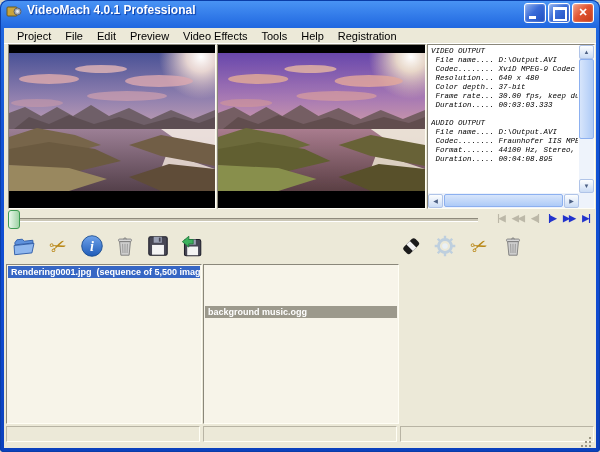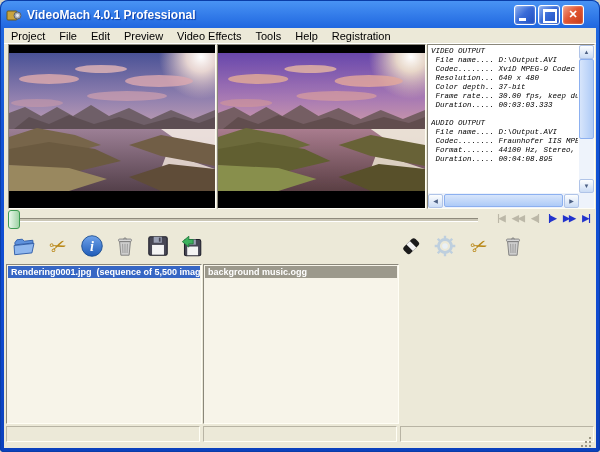--- a/index.html
+++ b/index.html
@@ -1,21 +1,21 @@
 <!DOCTYPE html>
 <html><head>
 <meta charset="utf-8">
 <style>
   html,body{margin:0;padding:0;}
   body{width:600px;height:452px;position:relative;font-family:"Liberation Sans",sans-serif;background:#d6d2c2;overflow:hidden;}
   .window{position:absolute;inset:0;border-radius:8px 8px 4px 4px;
     background:linear-gradient(180deg,#4a95f5 0%,#2168e0 6%,#1254d6 30%,#0f4ad0 70%,#0b41bd 100%);
     box-shadow:inset 0 0 0 1px #0a3da8;}
   
-  .titlebar{position:absolute;left:6px;right:16px;top:3px;height:24px;display:flex;align-items:center;}
+  .titlebar{position:absolute;left:6px;right:6px;top:3px;height:24px;display:flex;}
   .app-icon{width:16px;height:16px;margin-right:5px;flex:0 0 auto;}
   .title-text{color:#fff;font-weight:bold;font-size:12px;text-shadow:1px 1px 1px #0a3da8;white-space:nowrap;flex:1;}
   .win-btns{display:flex;gap:2px;}
   .tb-btn{width:20px;height:18px;border-radius:3px;border:1px solid #fff;position:relative;
     background:linear-gradient(135deg,#8fb0ee 0%,#3a6cd8 45%,#1d4cc0 100%);box-shadow:inset 0 0 2px rgba(255,255,255,.6);}
   .tb-btn.close{background:linear-gradient(135deg,#f0a088 0%,#e25633 45%,#c33a18 100%);}
   .tb-btn .minbar{position:absolute;left:4px;bottom:3px;width:7px;height:3px;background:#fff;}
   .tb-btn .maxbox{position:absolute;left:4px;top:3px;width:10px;height:9px;border:2px solid #fff;border-top-width:3px;}
   .tb-btn .x{position:absolute;inset:0;color:#fff;font-size:11px;font-weight:bold;text-align:center;line-height:17px;}
   
@@ -56,21 +56,21 @@
   .tp-btn.active{color:#2233cc;}
   
   .tool-icon{position:absolute;top:233px;width:26px;height:26px;}
   .tool-icon svg{width:26px;height:26px;display:block;}
   .glyph-icon{font-size:20px;line-height:26px;text-align:center;}
   
   .track-panel{background:#f7f4e9;}
   .trk-hdr{position:absolute;left:1px;top:1px;right:1px;height:12px;font-size:9px;font-weight:bold;color:#fff;
     line-height:12px;padding-left:3px;white-space:pre;overflow:hidden;}
   .trk-hdr.sel{background:#3666c4;}
-  .trk-hdr.gray{background:#9c998c;}
+  .trk-hdr.gray{background:#9c998c;margin-top:40px;}
   .fx-item{position:absolute;left:4px;top:16px;font-size:9px;color:#000;white-space:pre;}
   
   .status-pane{position:absolute;top:426px;height:16px;background:#ece9d8;border:1px solid;border-color:#b8b4a4 #fffef5 #fffef5 #b8b4a4;box-sizing:border-box;}
   .grip{position:absolute;right:2px;bottom:2px;width:2px;height:2px;background:#9a9684;
     box-shadow:-8px 8px 0 #9a9684,-4px 8px 0 #9a9684,0 8px 0 #9a9684,-4px 4px 0 #9a9684,0 4px 0 #9a9684,0 0 0 #9a9684;}
   .hidden-defs{position:absolute;width:0;height:0;}
 </style>
 </head>
 <body>
 
@@ -133,21 +133,21 @@
           <span class="maxbox"></span>
         </span>
       <span class="tb-btn close">
           <span class="x">✕</span>
         </span>
     </span>
   </div>
 
   <div class="client"></div>
 
-  <div class="menubar abs" style="left:4px;top:28px;right:4px;">
+  <div class="menubar abs" style="left:4px;top:28px;right:4px;padding-left:6px;">
     <span class="menu-item">Project</span>
     <span class="menu-item">File</span>
     <span class="menu-item">Edit</span>
     <span class="menu-item">Preview</span>
     <span class="menu-item">Video Effects</span>
     <span class="menu-item">Tools</span>
     <span class="menu-item">Help</span>
     <span class="menu-item">Registration</span>
   </div>
 

